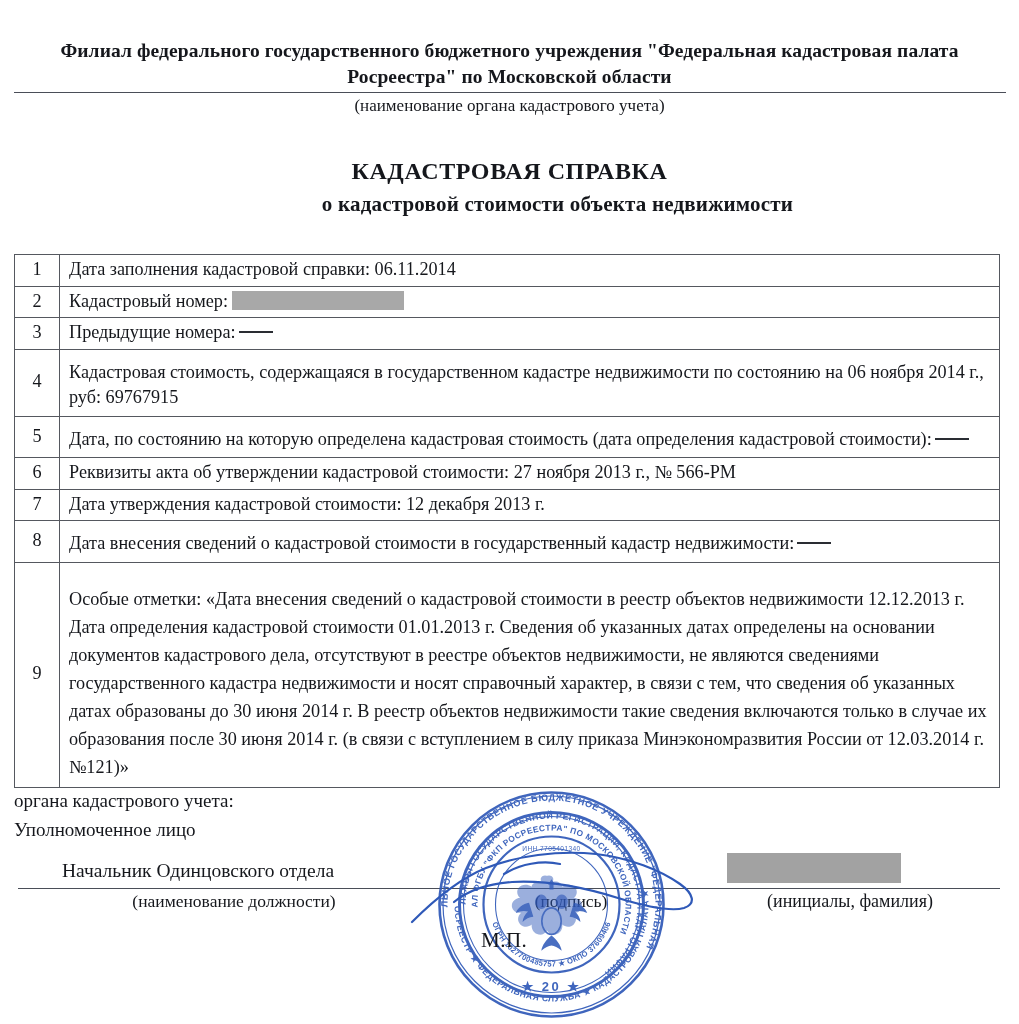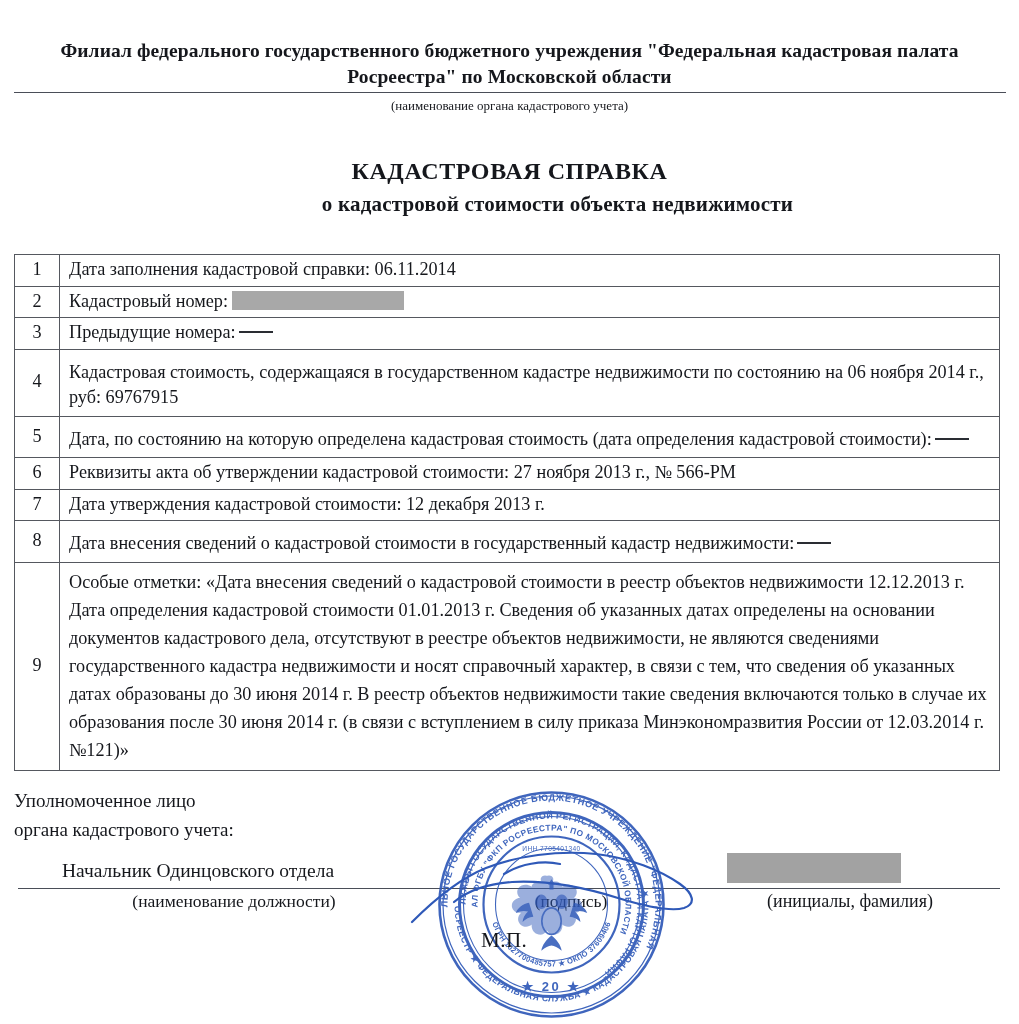--- a/index.html
+++ b/index.html
@@ -44,21 +44,21 @@
     width: 992px;
     height: 0;
     border-top: 1.6px solid #4a4e58;
   }
   .header-caption {
     position: absolute;
     top: 95px;
     left: 0;
     width: 1019px;
     text-align: center;
-    font-size: 13px;
+    font-size: 17px;
     line-height: 22px;
     font-weight: 400;
   }
 
   
   .doc-title {
     position: absolute;
     top: 158px;
     left: 0;
     width: 1019px;
@@ -98,21 +98,21 @@
   .info-table td.num {
     width: 44px;
     text-align: center;
     padding: 2px 0 3px 0;
   }
   .info-table td.body {
     padding-left: 9px;
     padding-right: 7px;
   }
   .row-tall td { padding-top: 10px; padding-bottom: 5px; }
-  .row-note td.body { line-height: 28px; padding-top: 5px; padding-bottom: 6px; }
+  .row-note td.body { line-height: 28px; padding-top: 22px; padding-bottom: 6px; }
 
   .dash {
     display: inline-block;
     width: 34px;
     border-bottom: 2.2px solid #2a2d33;
     vertical-align: 5px;
     margin-left: 3px;
   }
   .redact {
     display: inline-block;
@@ -298,22 +298,22 @@
       <tr class="row-note">
         <td class="num">9</td>
         <td class="body">
           <span>Особые отметки: «Дата внесения сведений о кадастровой стоимости в реестр объектов недвижимости 12.12.2013 г. Дата определения кадастровой стоимости 01.01.2013 г. Сведения об указанных датах определены на основании документов кадастрового дела, отсутствуют в реестре объектов недвижимости, не являются сведениями государственного кадастра недвижимости и носят справочный характер, в связи с тем, что сведения об указанных датах образованы до 30 июня 2014 г. В реестр объектов недвижимости такие сведения включаются только в случае их образования после 30 июня 2014 г. (в связи с вступлением в силу приказа Минэкономразвития России от 12.03.2014 г. №121)»</span>
         </td>
       </tr>
     </tbody>
   </table>
 
   <div class="sig-label">
+    <div>органа кадастрового учета:</div>
     <div>Уполномоченное лицо</div>
-    <div>органа кадастрового учета:</div>
   </div>
 
   <div class="sig-position">Начальник Одинцовского отдела</div>
   <div class="rule-position"></div>
   <div class="cap-position">(наименование должности)</div>
 
   <div class="rule-signature"></div>
   <div class="cap-signature">(подпись)</div>
 
   <div class="redact-name"></div>

